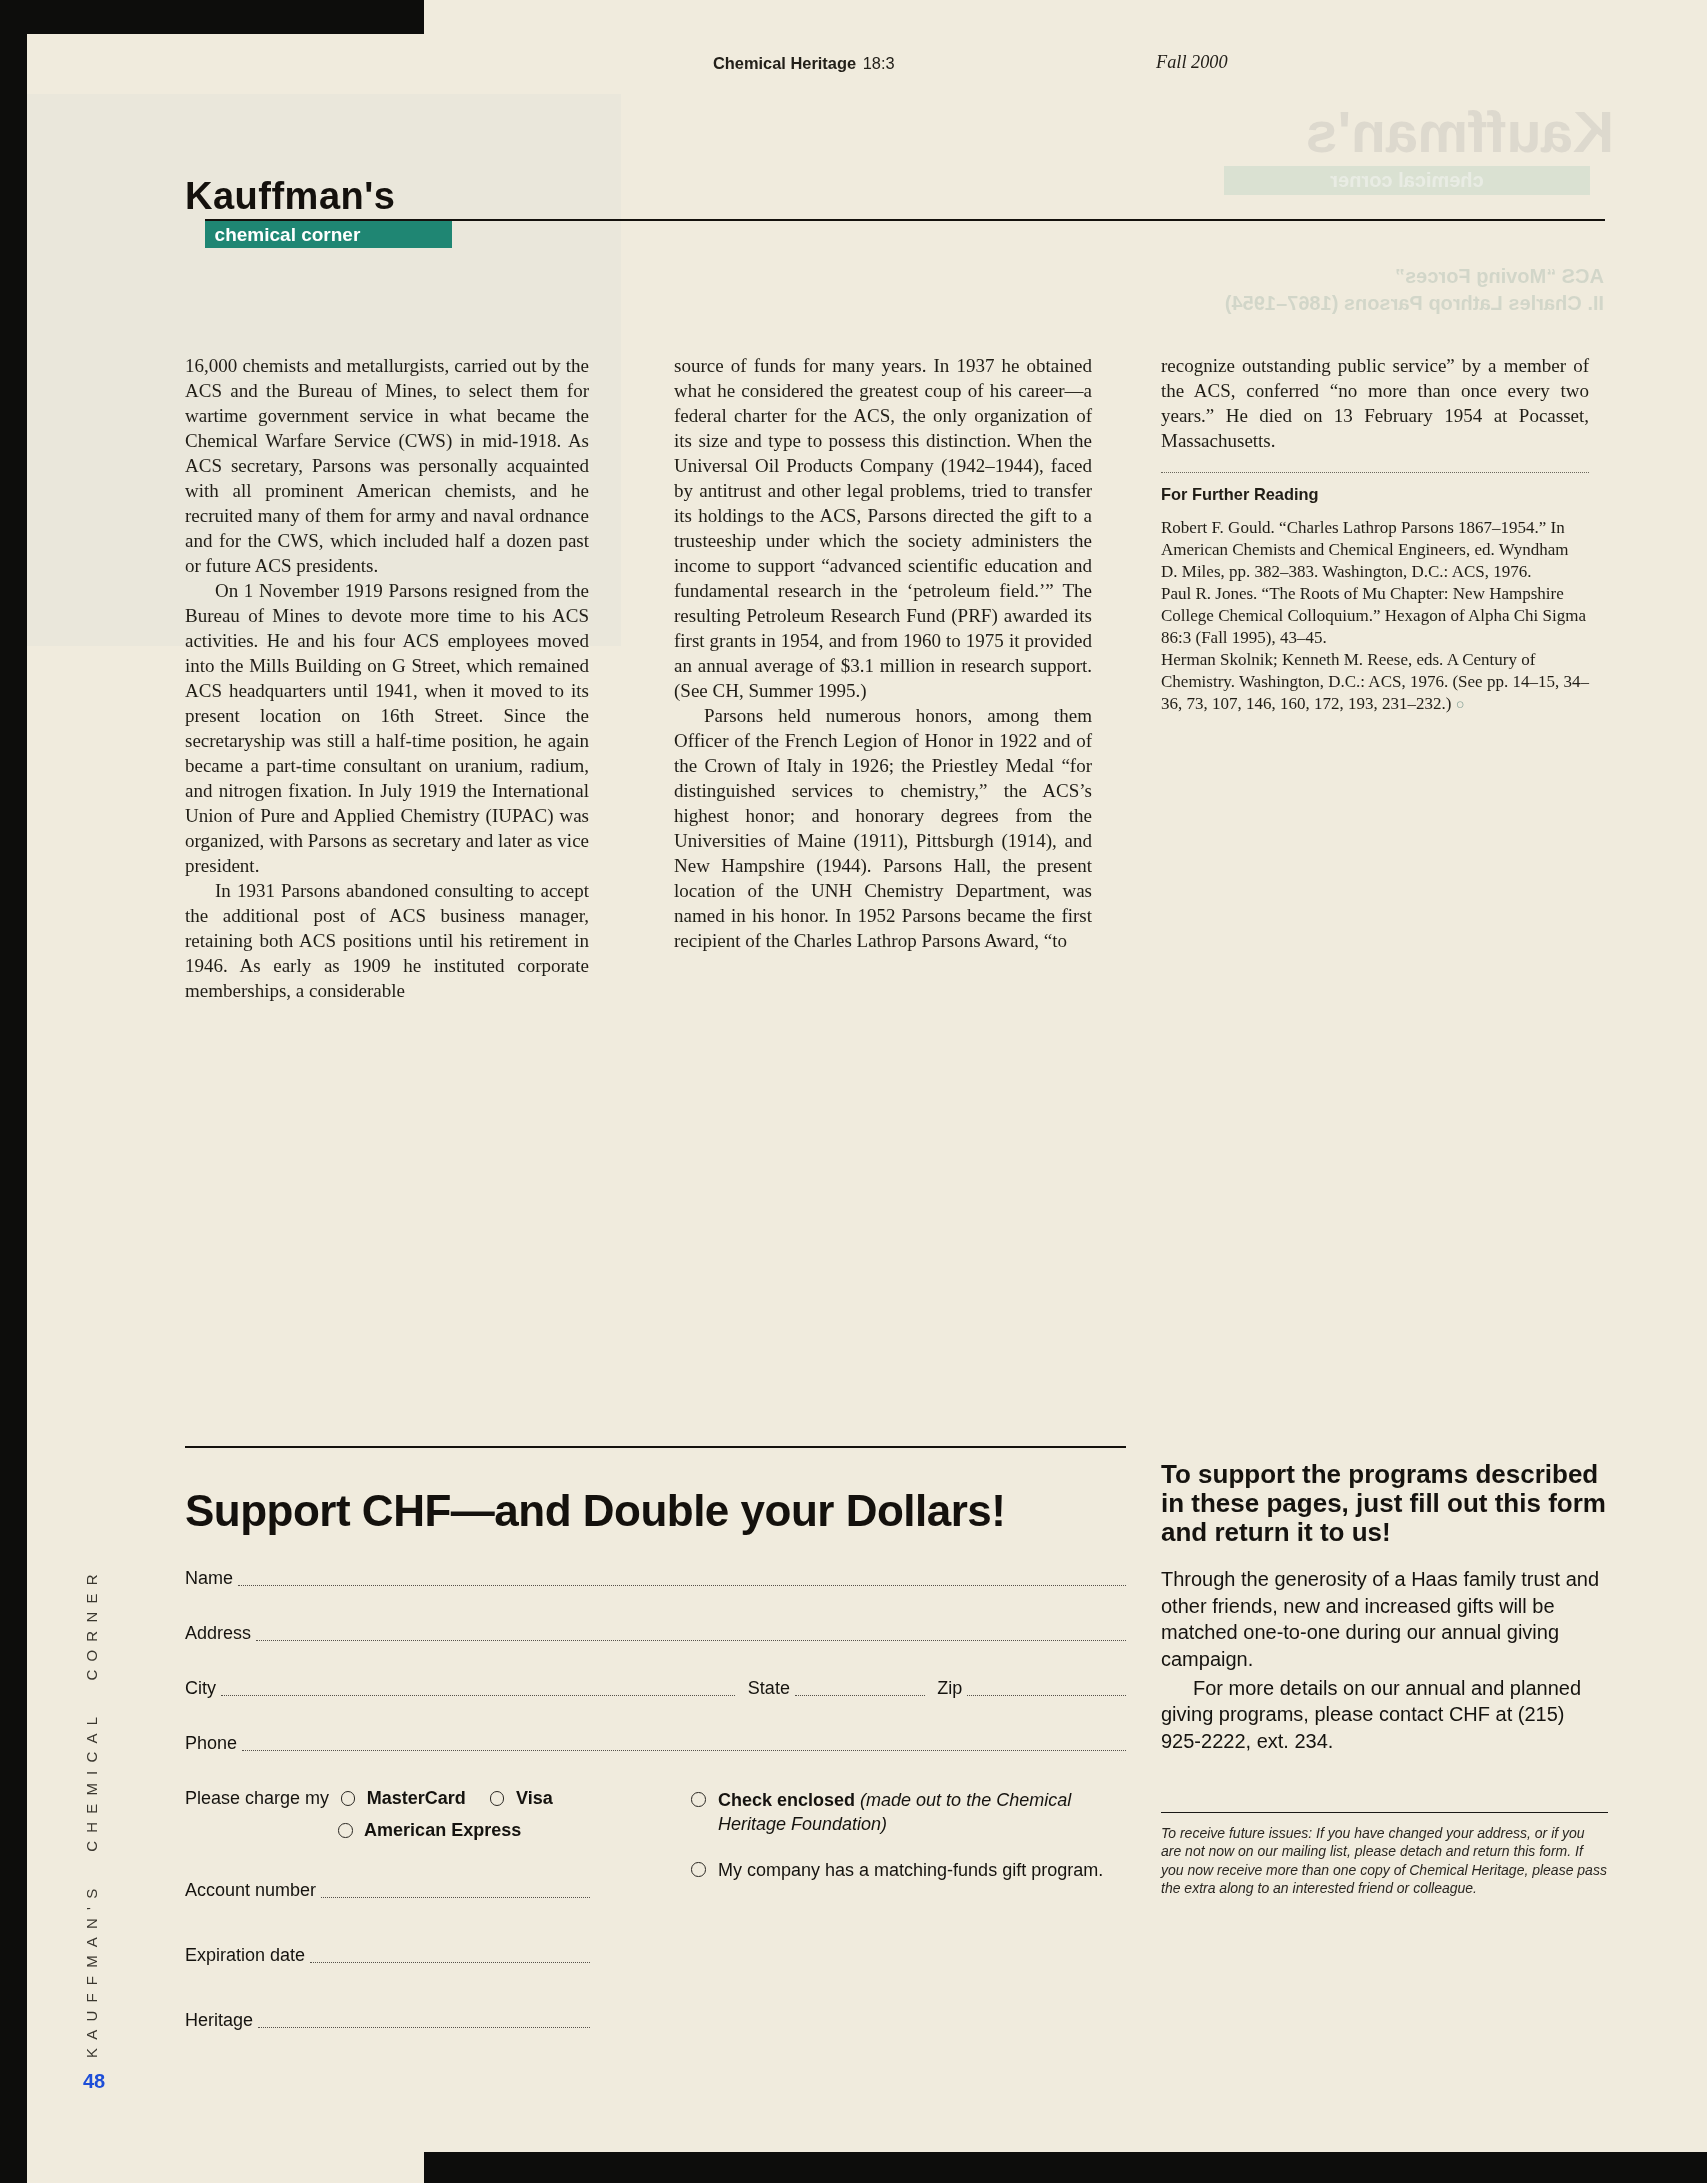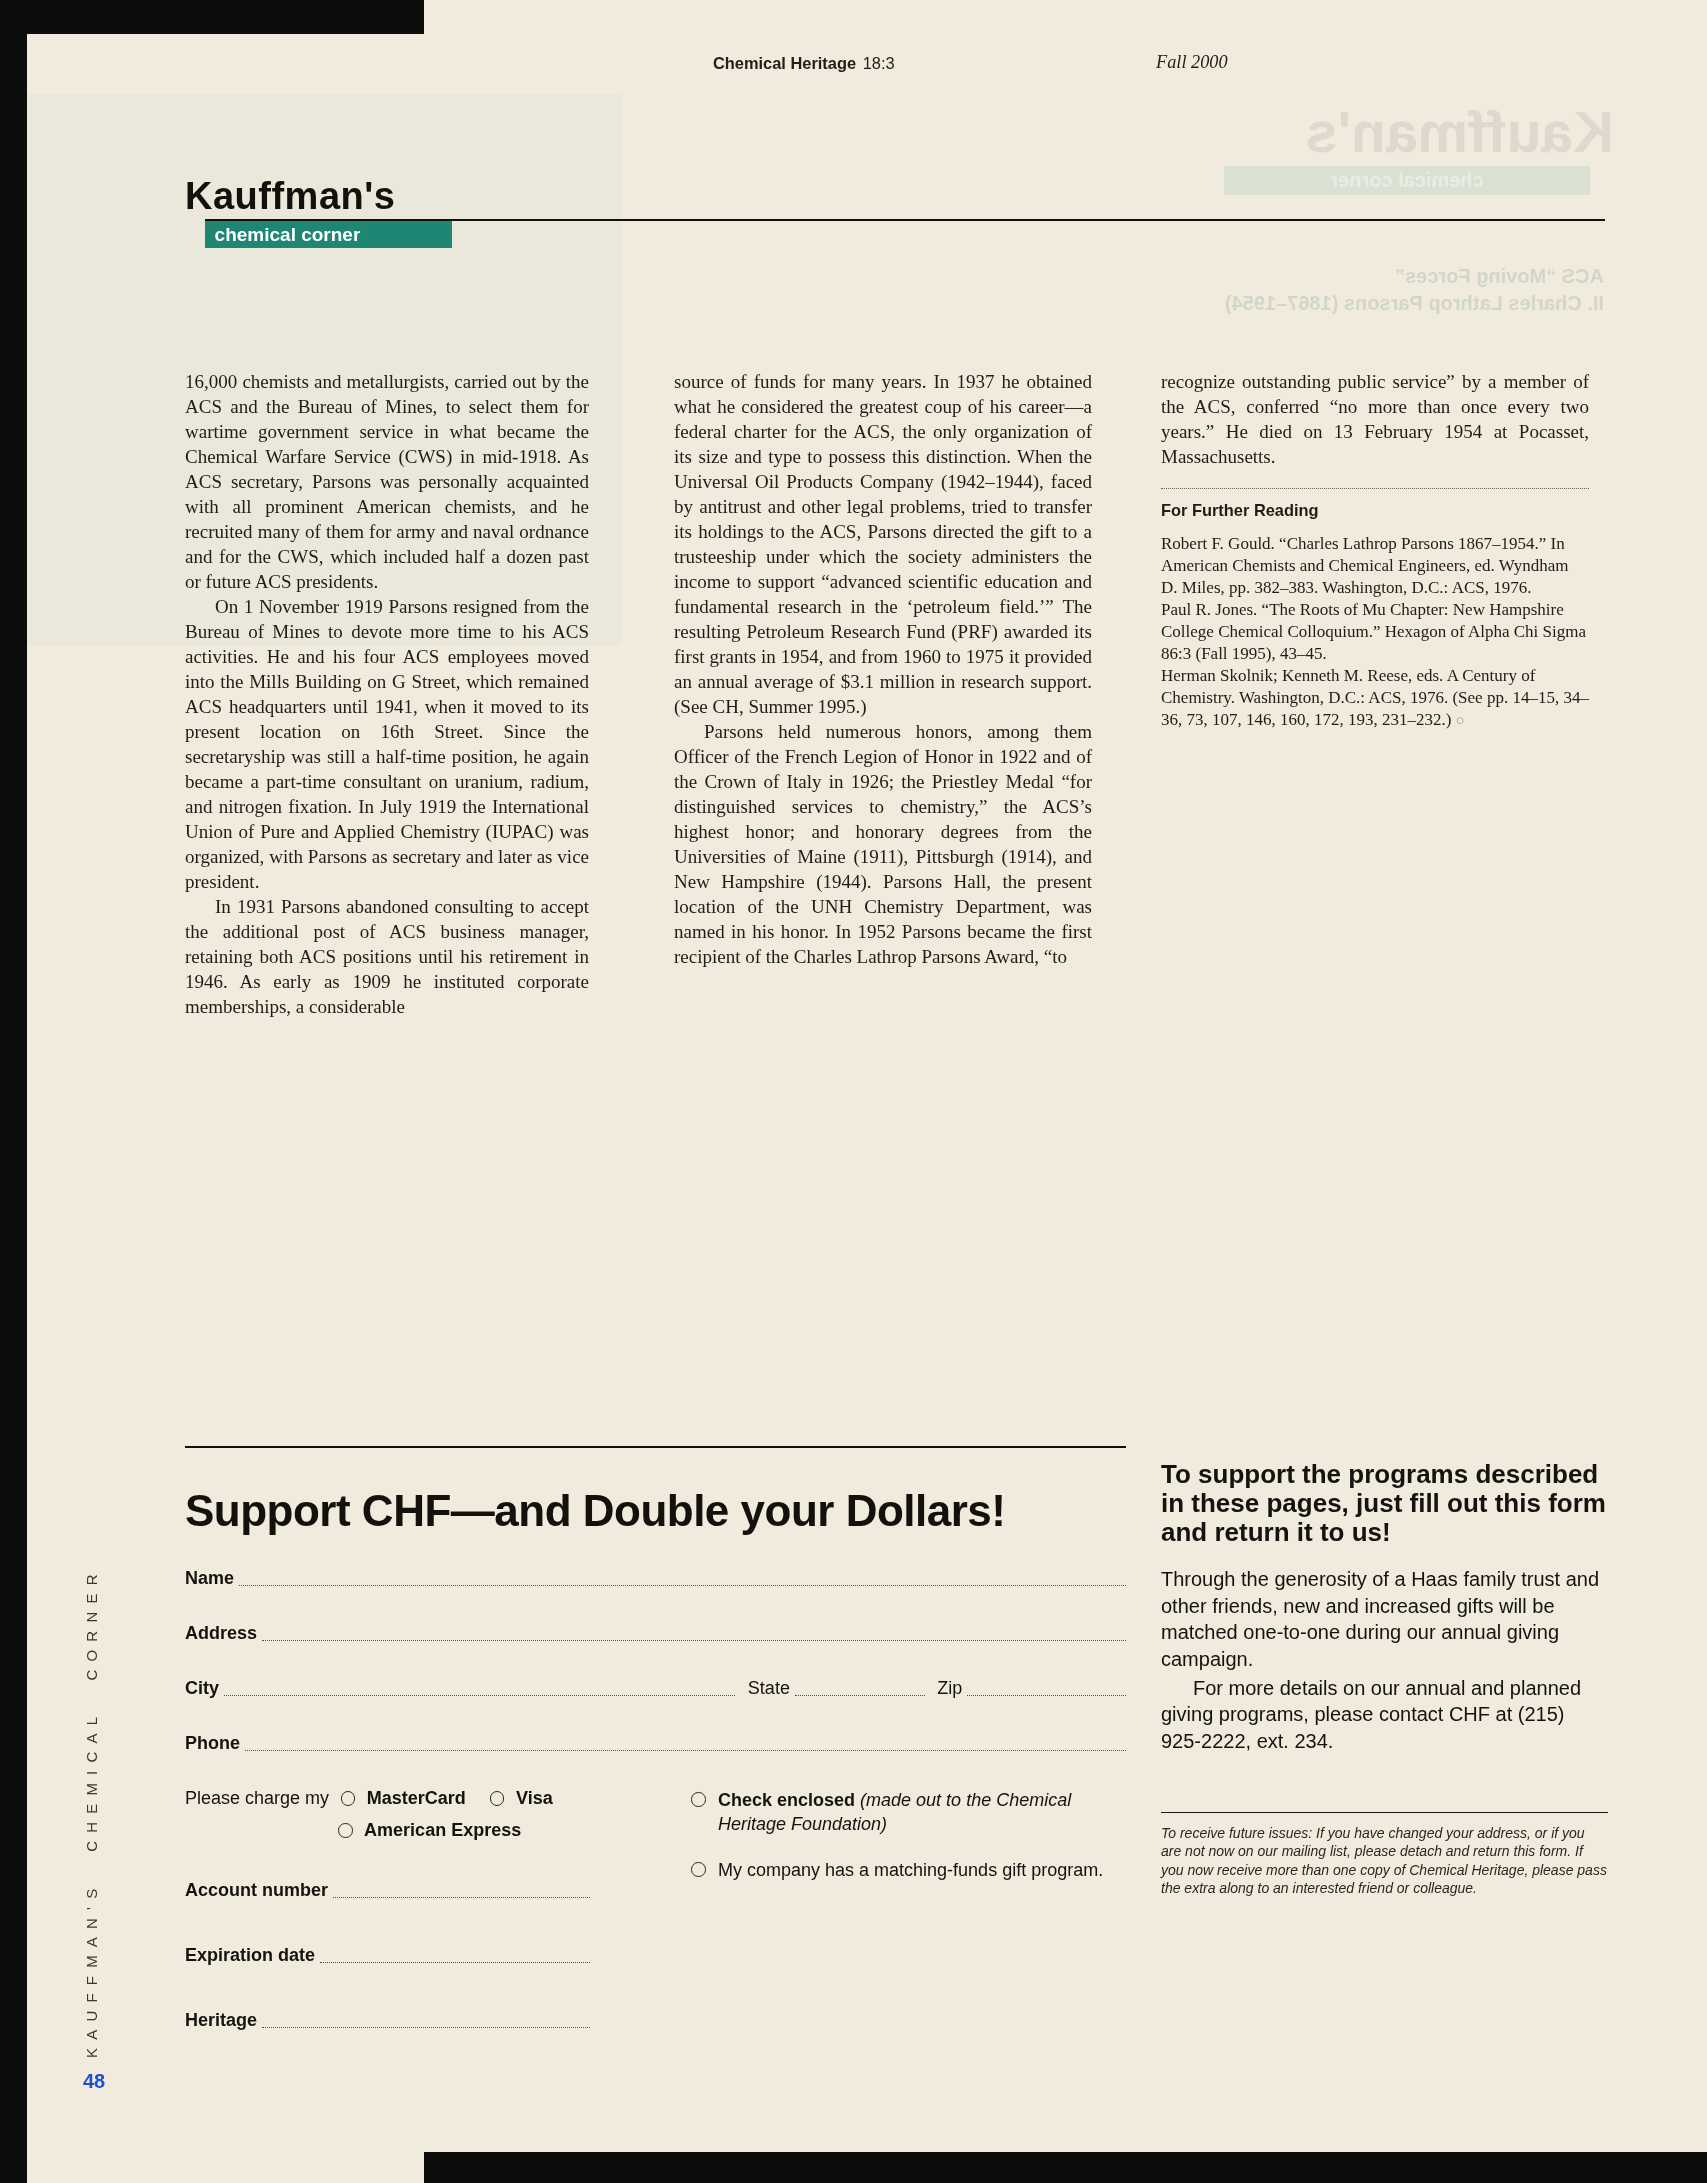--- a/index.html
+++ b/index.html
@@ -27,40 +27,40 @@
 
   
   .masthead-title{position:absolute;left:185px;top:177px;font-family:"Liberation Sans",sans-serif;
                   font-weight:bold;font-size:38px;line-height:1;color:#14110d;letter-spacing:0.5px;}
   .masthead-rule{position:absolute;left:205px;top:219px;width:1400px;height:1.9px;background:#14110d;}
   .masthead-bar{position:absolute;left:205px;top:221px;width:247px;height:27px;background:#1f8673;
                 color:#ffffff;font-family:"Liberation Sans",sans-serif;font-weight:bold;font-size:19px;
                 line-height:27px;padding-left:9.6px;box-sizing:border-box;}
 
   
-  .col{position:absolute;top:369px;font-size:19px;line-height:25px;text-align:justify;color:#201d16;}
+  .col{position:absolute;top:353px;font-size:19px;line-height:25px;text-align:justify;color:#201d16;}
   .col p{margin:0;}
   .col p.indent{text-indent:30px;}
   .col1{left:185px;width:404px;}
   .col2{left:674px;width:418px;}
   .col3{left:1161px;width:428px;}
 
   .fr{margin-top:19px;}
   .fr-heading{border-top:1.4px dotted #6b675c;padding-top:8.7px;font-family:"Liberation Sans",sans-serif;
               font-weight:bold;font-size:16.4px;margin-bottom:10.6px;text-align:left;}
   .fr-entry{font-size:17px;line-height:22px;text-align:left;margin:0 0 13.5px 0;}
   .endmark{color:#7d9b90;font-size:14.5px;}
 
   
   .form-rule{position:absolute;left:185px;top:1446px;width:941px;height:1.9px;background:#14110d;}
   .form{position:absolute;left:185px;top:1488px;width:941px;font-family:"Liberation Sans",sans-serif;
         font-size:18px;color:#15130f;}
   .form-title{font-weight:bold;font-size:44px;line-height:1.05;letter-spacing:-0.5px;margin:0 0 34px 0;color:#14110d;}
   .row{display:flex;align-items:flex-end;margin-bottom:34px;}
-  .lbl{white-space:nowrap;padding-right:4.8px;font-weight:bold;}
+  .lbl{white-space:nowrap;padding-right:4.8px;}
   .leader{flex:1;border-bottom:1.4px dotted #55514a;height:4.8px;margin-bottom:2.9px;}
   .leader.w270{flex:none;width:130px;}
   .leader.w330{flex:none;width:159px;}
   .midlbl{white-space:nowrap;padding:0 4.8px 0 12.5px;}
   .donate-suffix{font-weight:bold;white-space:nowrap;padding-left:5.8px;}
 
   .form-cols{display:flex;margin-top:12.5px;}
   .fc-left{width:472px;text-align:right;}
   .fc-right{flex:1;padding-left:34px;box-sizing:border-box;}
 

